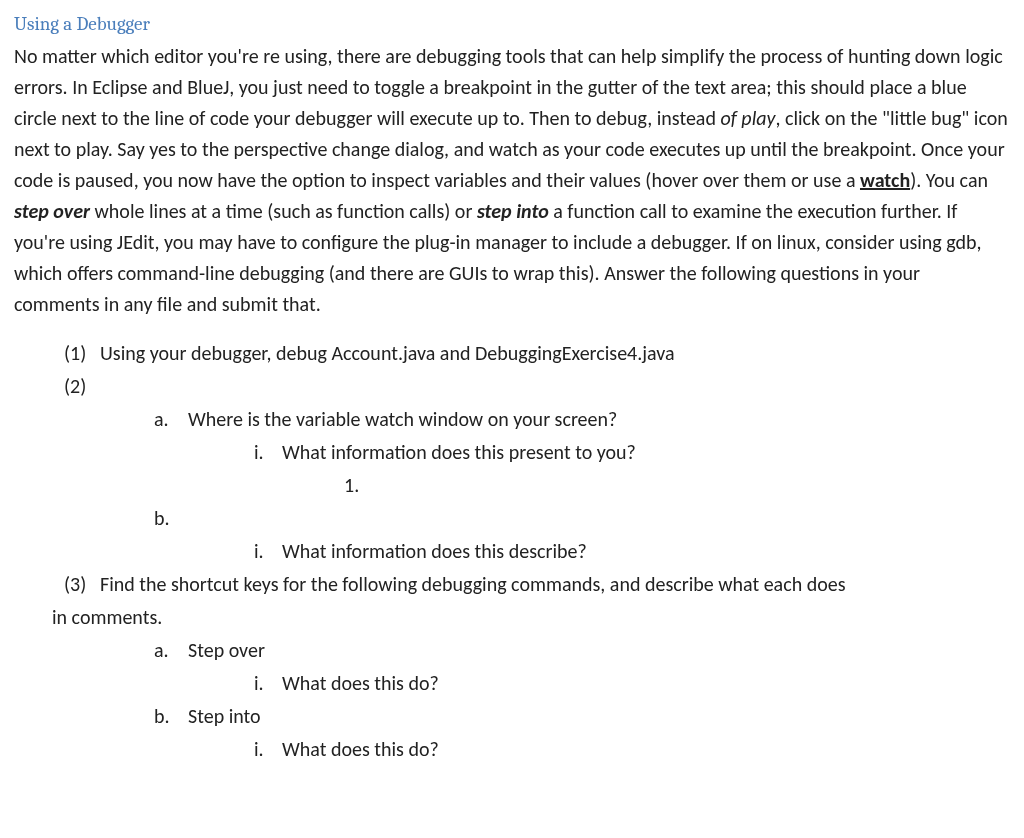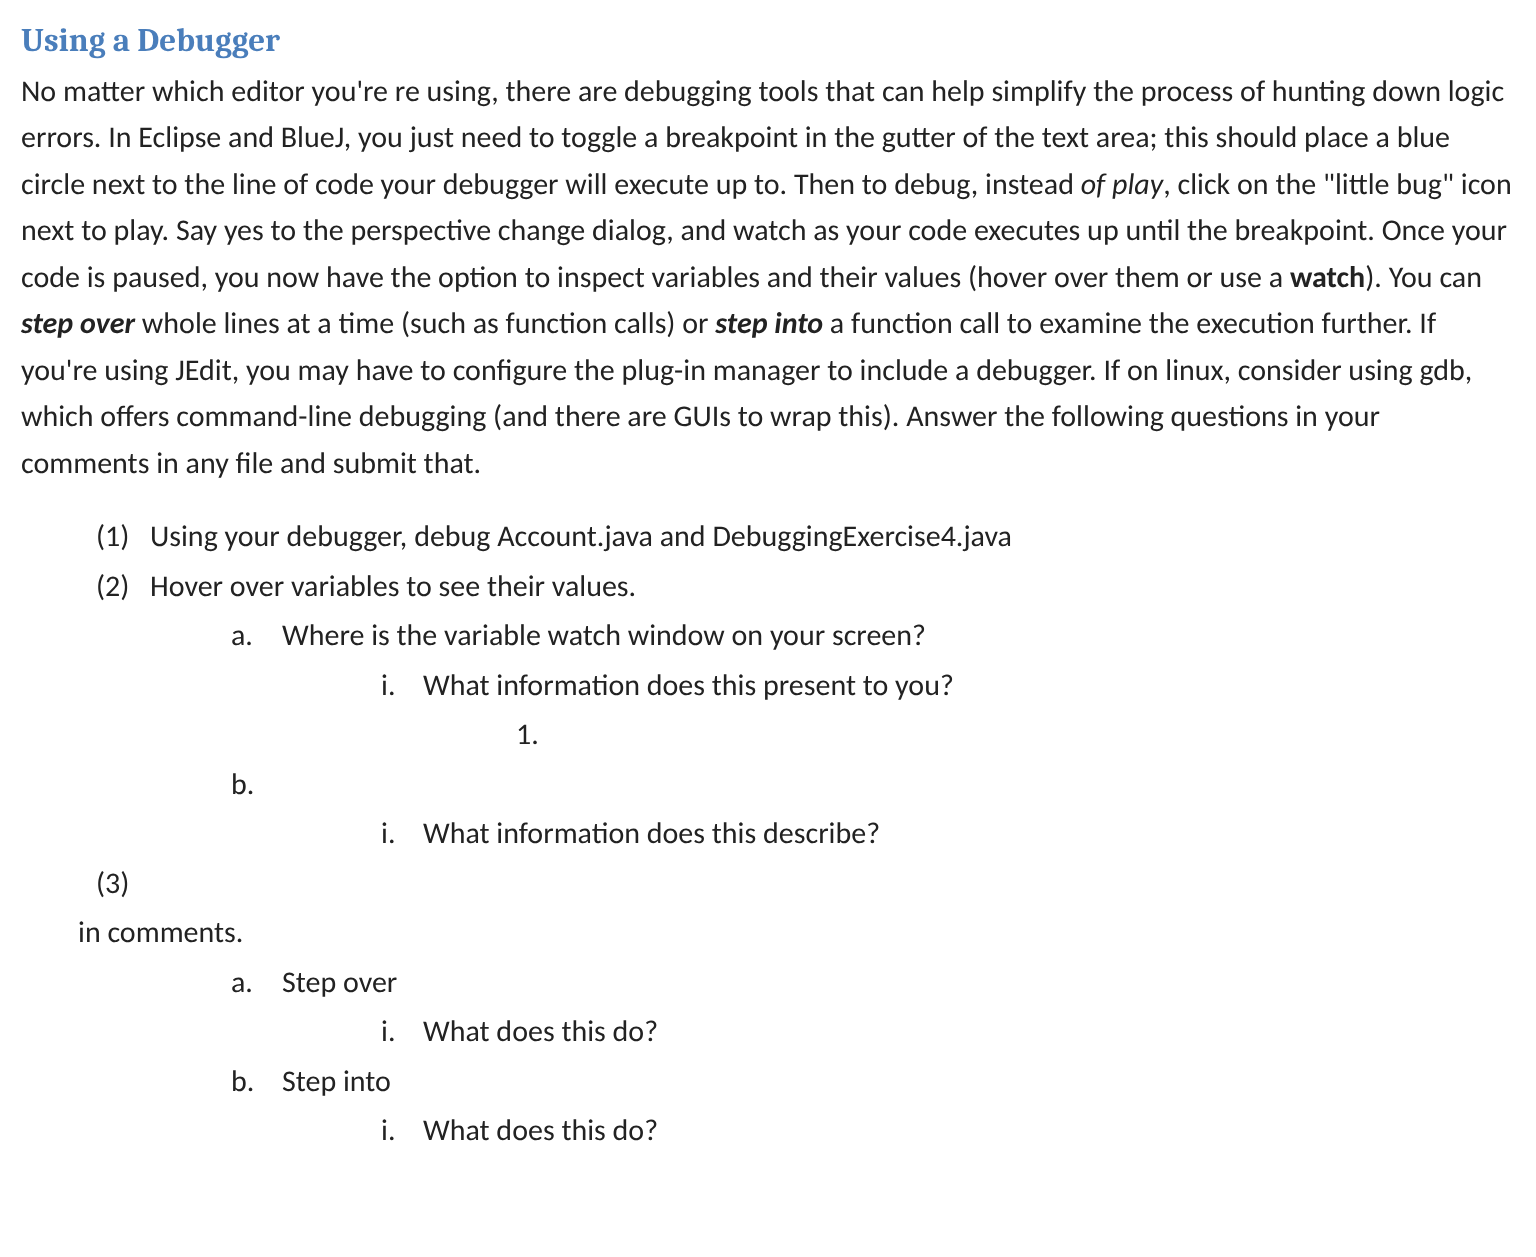--- a/index.html
+++ b/index.html
@@ -7,31 +7,31 @@
       font-size: 20px;
       color: #222;
       margin: 0;
       padding: 10px 14px;
       line-height: 1.55;
       width: 1024px;
       box-sizing: border-box;
     }
     .heading {
       color: #4A7EBB;
-      font-weight: bold;
-      font-size: 22px;
+      font-weight: normal;
+      font-size: 19px;
       margin: 0 0 2px 0;
       font-family: Cambria, Georgia, serif;
     }
     .para {
       margin: 0 0 18px 0;
       text-align: left;
     }
     .italic { font-style: italic; }
-    .bold { font-weight: bold; }
+    .bold { font-weight: bold; text-decoration: underline; }
     .bolditalic { font-weight: bold; font-style: italic; }
     .list-level-1 {
       margin-left: 50px;
       padding-left: 0;
     }
     .list-level-1 > .item {
       display: flex;
       margin: 2px 0;
     }
     .list-level-1 > .item > .marker {
@@ -86,21 +86,20 @@
   <span>No matter which editor you're re using, there are debugging tools that can help simplify the process of hunting down logic errors.  In Eclipse and BlueJ, you just need to toggle a breakpoint in the gutter of the text area; this should place a blue circle next to the line of code your debugger will execute up to.  Then to debug, instead </span><span class="italic">of play</span><span>, click on the "little bug" icon next to play.  Say yes to the perspective change dialog, and watch as your code executes up until the breakpoint.  Once your code is paused, you now have the option to inspect variables and their values (hover over them or use a </span><span class="bold">watch</span><span>).  You can </span><span class="bolditalic">step over</span><span> whole lines at a time (such as function calls) or </span><span class="bolditalic">step into</span><span> a function call to examine the execution further.  If you're using JEdit, you may have to configure the plug-in manager to include a debugger.  If on linux, consider using gdb, which offers command-line debugging (and there are GUIs to wrap this).  Answer the following questions in your comments in any file and submit that.</span>
 </p>
 
 <div class="list-level-1">
   <div class="item">
     <span class="marker">(1)</span>
     <span>Using your debugger, debug Account.java and DebuggingExercise4.java</span>
   </div>
   <div class="item">
     <span class="marker">(2)</span>
-    <span>Hover over variables to see their values.</span>
   </div>
 </div>
 
 <div class="list-level-2">
   <div class="item">
     <span class="marker">a.</span>
     <span>Where is the variable watch window on your screen?</span>
   </div>
 </div>
 
@@ -126,20 +125,21 @@
 <div class="list-level-3">
   <div class="item">
     <span class="marker">i.</span>
     <span>What information does this describe?</span>
   </div>
 </div>
 
 <div class="list-level-1">
   <div class="item">
     <span class="marker">(3)</span>
+    <span>Find the shortcut keys for the following debugging commands, and describe what each does</span>
   </div>
 </div>
 <div class="continuation">in comments.</div>
 
 <div class="list-level-2">
   <div class="item">
     <span class="marker">a.</span>
     <span>Step over</span>
   </div>
 </div>

